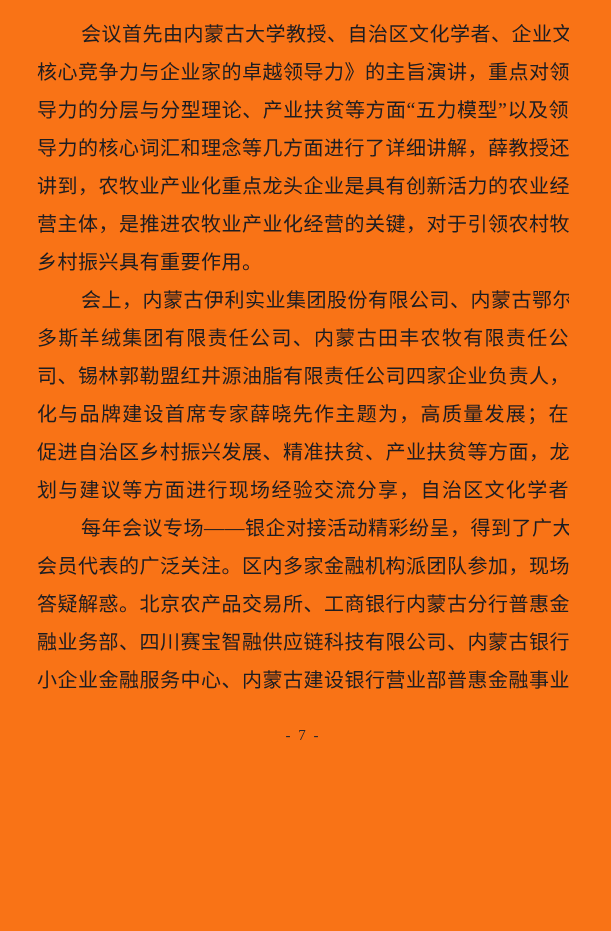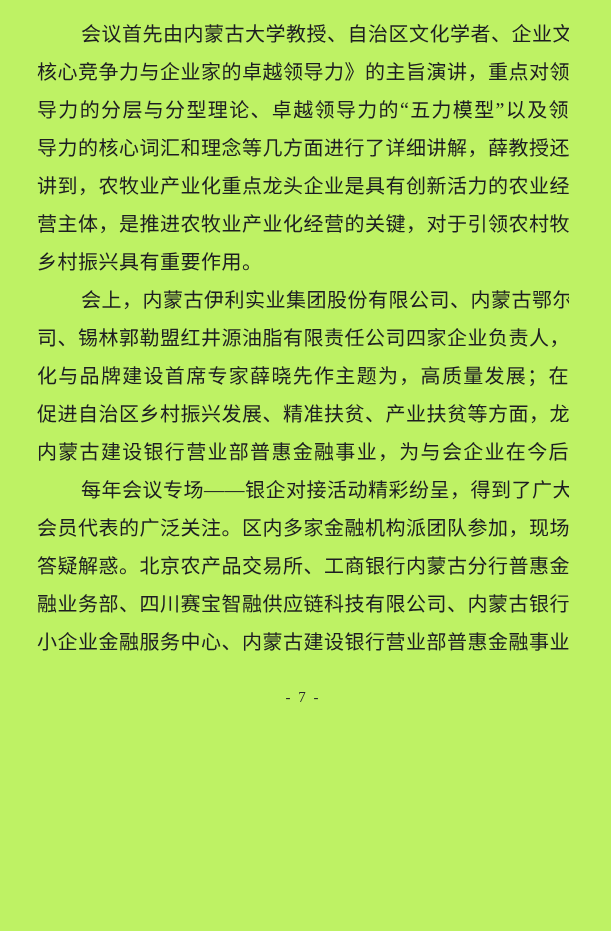--- a/index.html
+++ b/index.html
@@ -11,21 +11,21 @@
     width: 611px;
     height: 931px;
     overflow: hidden;
     font-family: "Liberation Serif", "DejaVu Serif", serif;
     color: #1d1d22;
     position: relative;
   }
   .page {
     width: 611px;
     height: 931px;
-    background: #bef264;
+    background: #f97316;
     box-sizing: border-box;
     padding: 15px 42px 0 37px;
   }
   .doc-body {
     width: 100%;
   }
   .line {
     height: 38px;
     line-height: 38px;
     font-size: 20px;
@@ -52,30 +52,31 @@
     line-height: 20px;
   }
 </style>
 </head>
 <body>
 
 <div class="page">
   <div class="doc-body">
       <div class="line first">会议首先由内蒙古大学教授、自治区文化学者、企业文</div>
       <div class="line">核心竞争力与企业家的卓越领导力》的主旨演讲，重点对领</div>
-      <div class="line">导力的分层与分型理论、卓越领导力的“五力模型”以及领</div>
+      <div class="line">导力的分层与分型理论、产业扶贫等方面“五力模型”以及领</div>
       <div class="line">导力的核心词汇和理念等几方面进行了详细讲解，薛教授还</div>
       <div class="line">讲到，农牧业产业化重点龙头企业是具有创新活力的农业经</div>
       <div class="line">营主体，是推进农牧业产业化经营的关键，对于引领农村牧</div>
       <div class="line last">乡村振兴具有重要作用。</div>
       <div class="line first">会上，内蒙古伊利实业集团股份有限公司、内蒙古鄂尔</div>
+      <div class="line">多斯羊绒集团有限责任公司、内蒙古田丰农牧有限责任公</div>
       <div class="line">司、锡林郭勒盟红井源油脂有限责任公司四家企业负责人，</div>
       <div class="line">化与品牌建设首席专家薛晓先作主题为，高质量发展；在</div>
       <div class="line">促进自治区乡村振兴发展、精准扶贫、产业扶贫等方面，龙</div>
-      <div class="line">内蒙古建设银行营业部普惠金融事业，为与会企业在今后</div>
+      <div class="line">划与建议等方面进行现场经验交流分享，自治区文化学者</div>
       <div class="line first">每年会议专场——银企对接活动精彩纷呈，得到了广大</div>
       <div class="line">会员代表的广泛关注。区内多家金融机构派团队参加，现场</div>
       <div class="line">答疑解惑。北京农产品交易所、工商银行内蒙古分行普惠金</div>
       <div class="line">融业务部、四川赛宝智融供应链科技有限公司、内蒙古银行</div>
       <div class="line last">小企业金融服务中心、内蒙古建设银行营业部普惠金融事业</div>
     </div>
   <div class="page-number">- 7 -</div>
 </div>
 
 </body></html>

